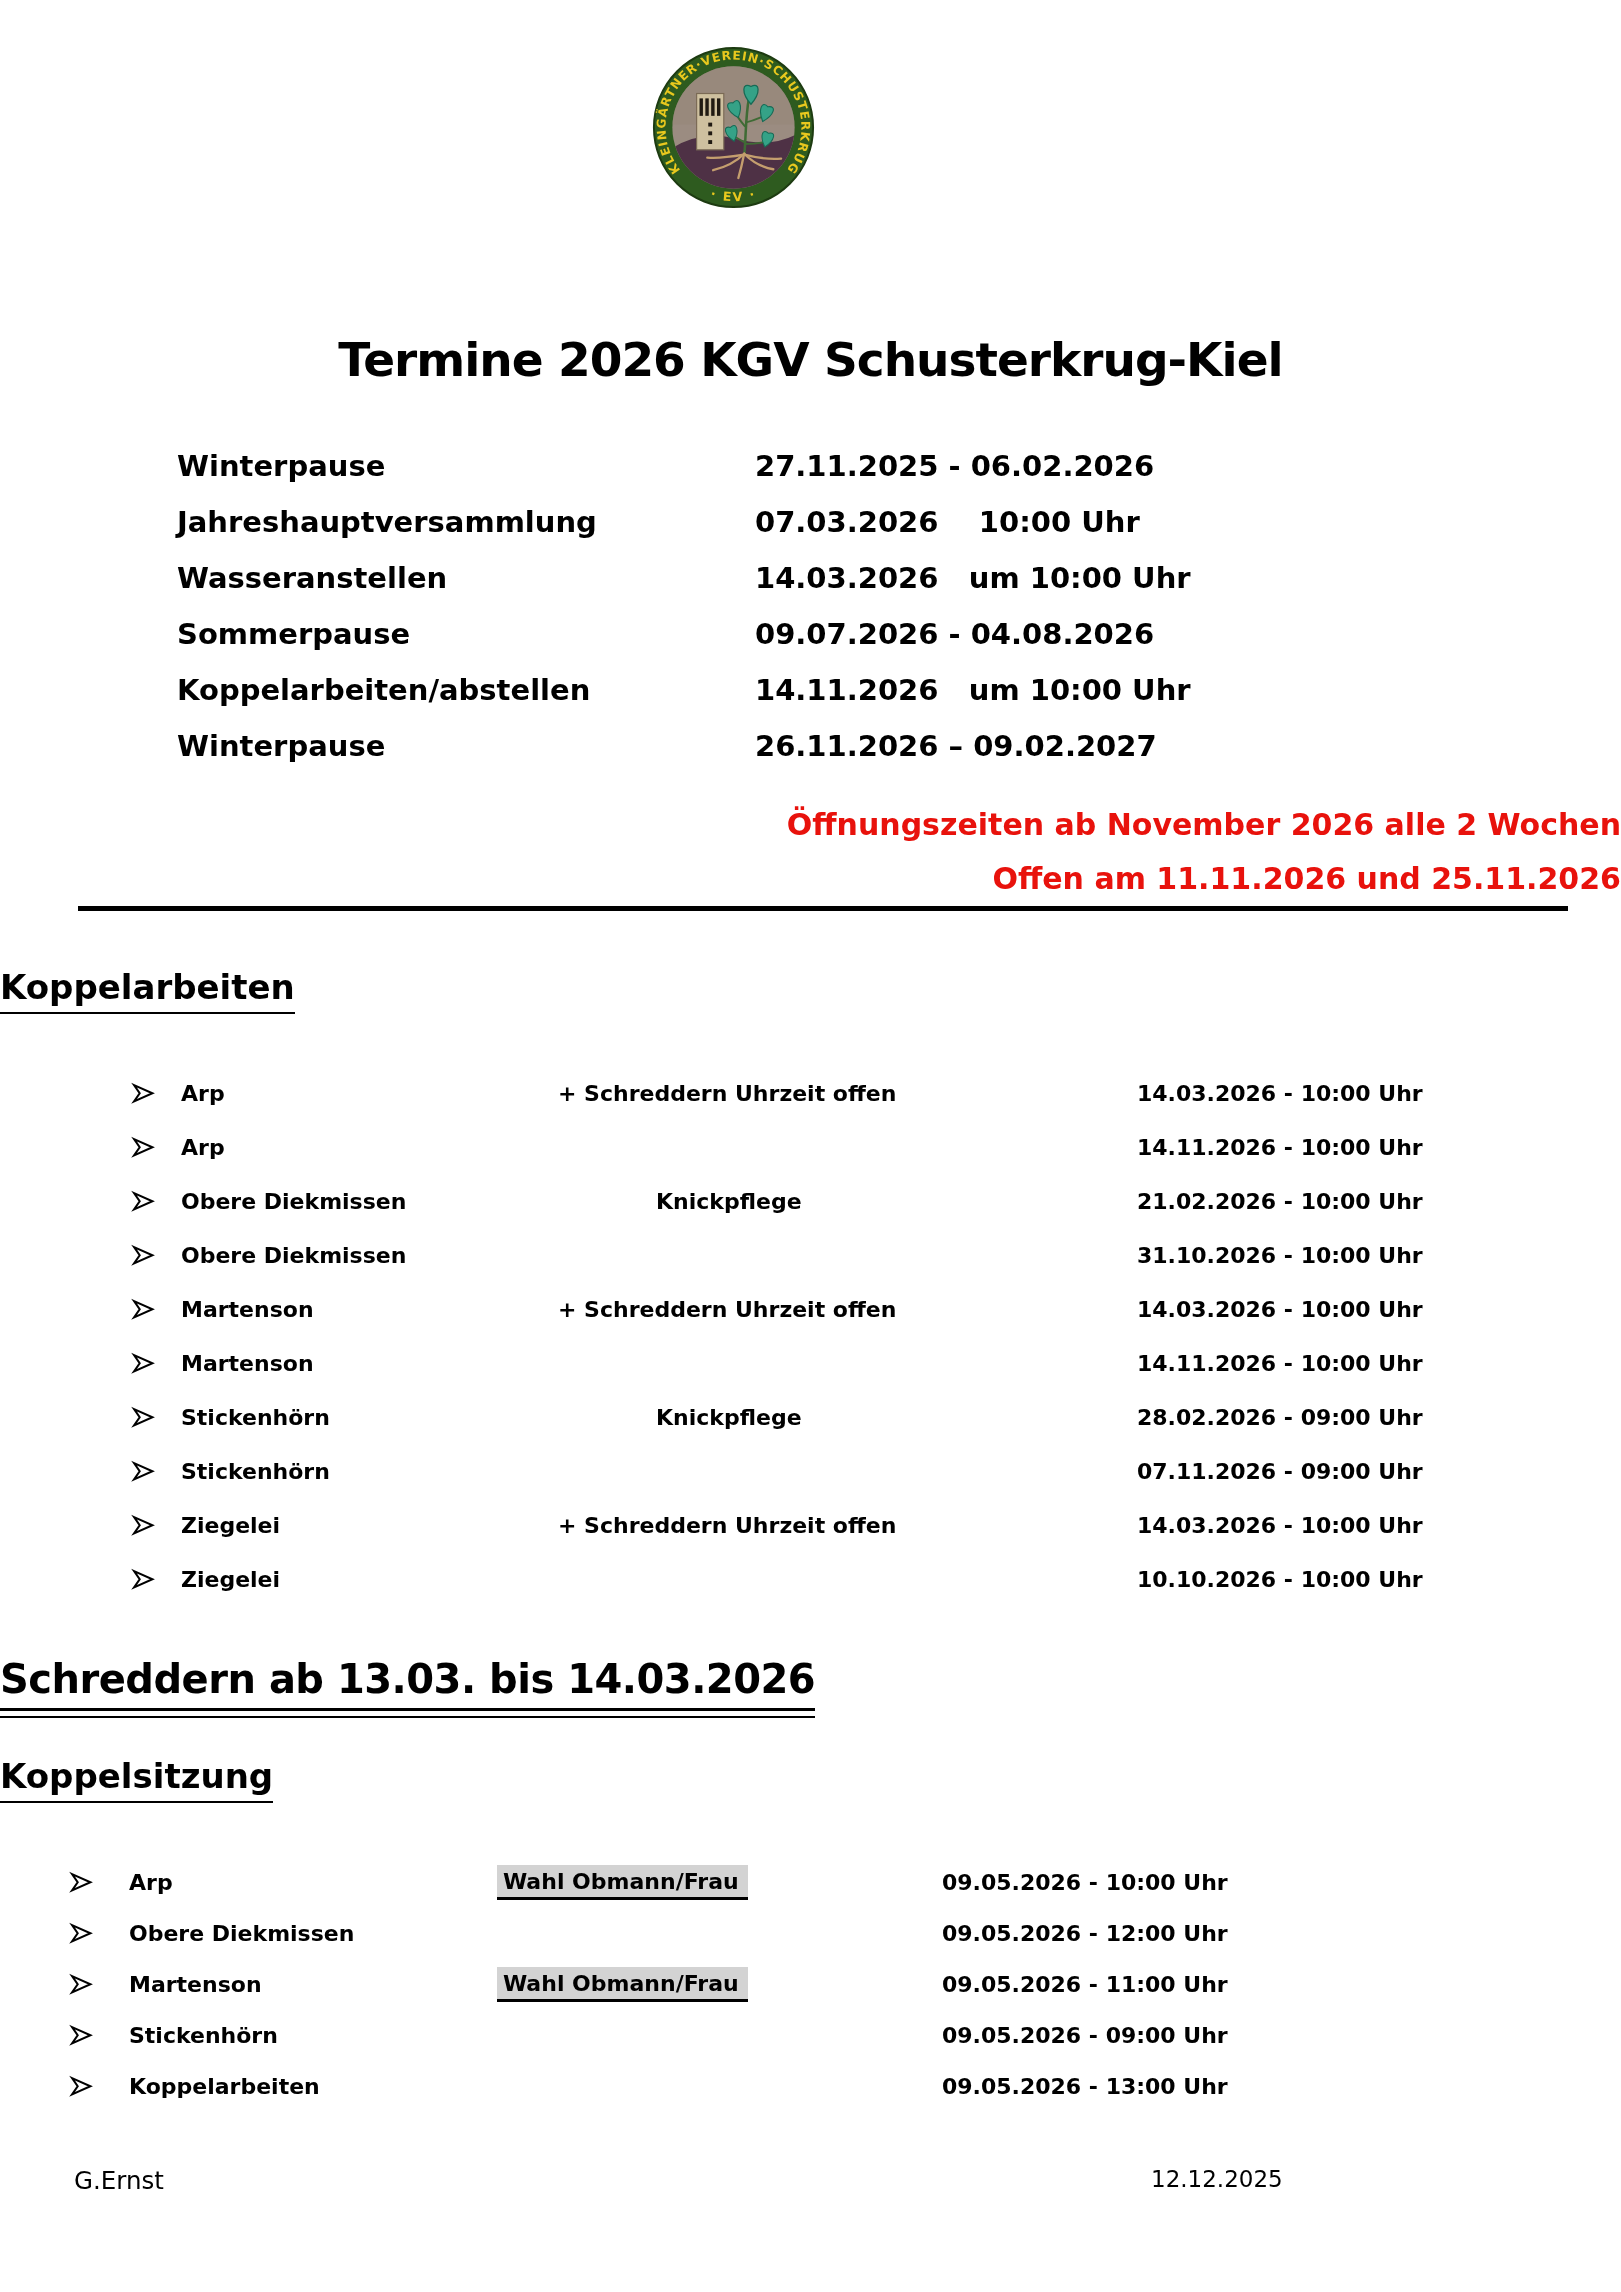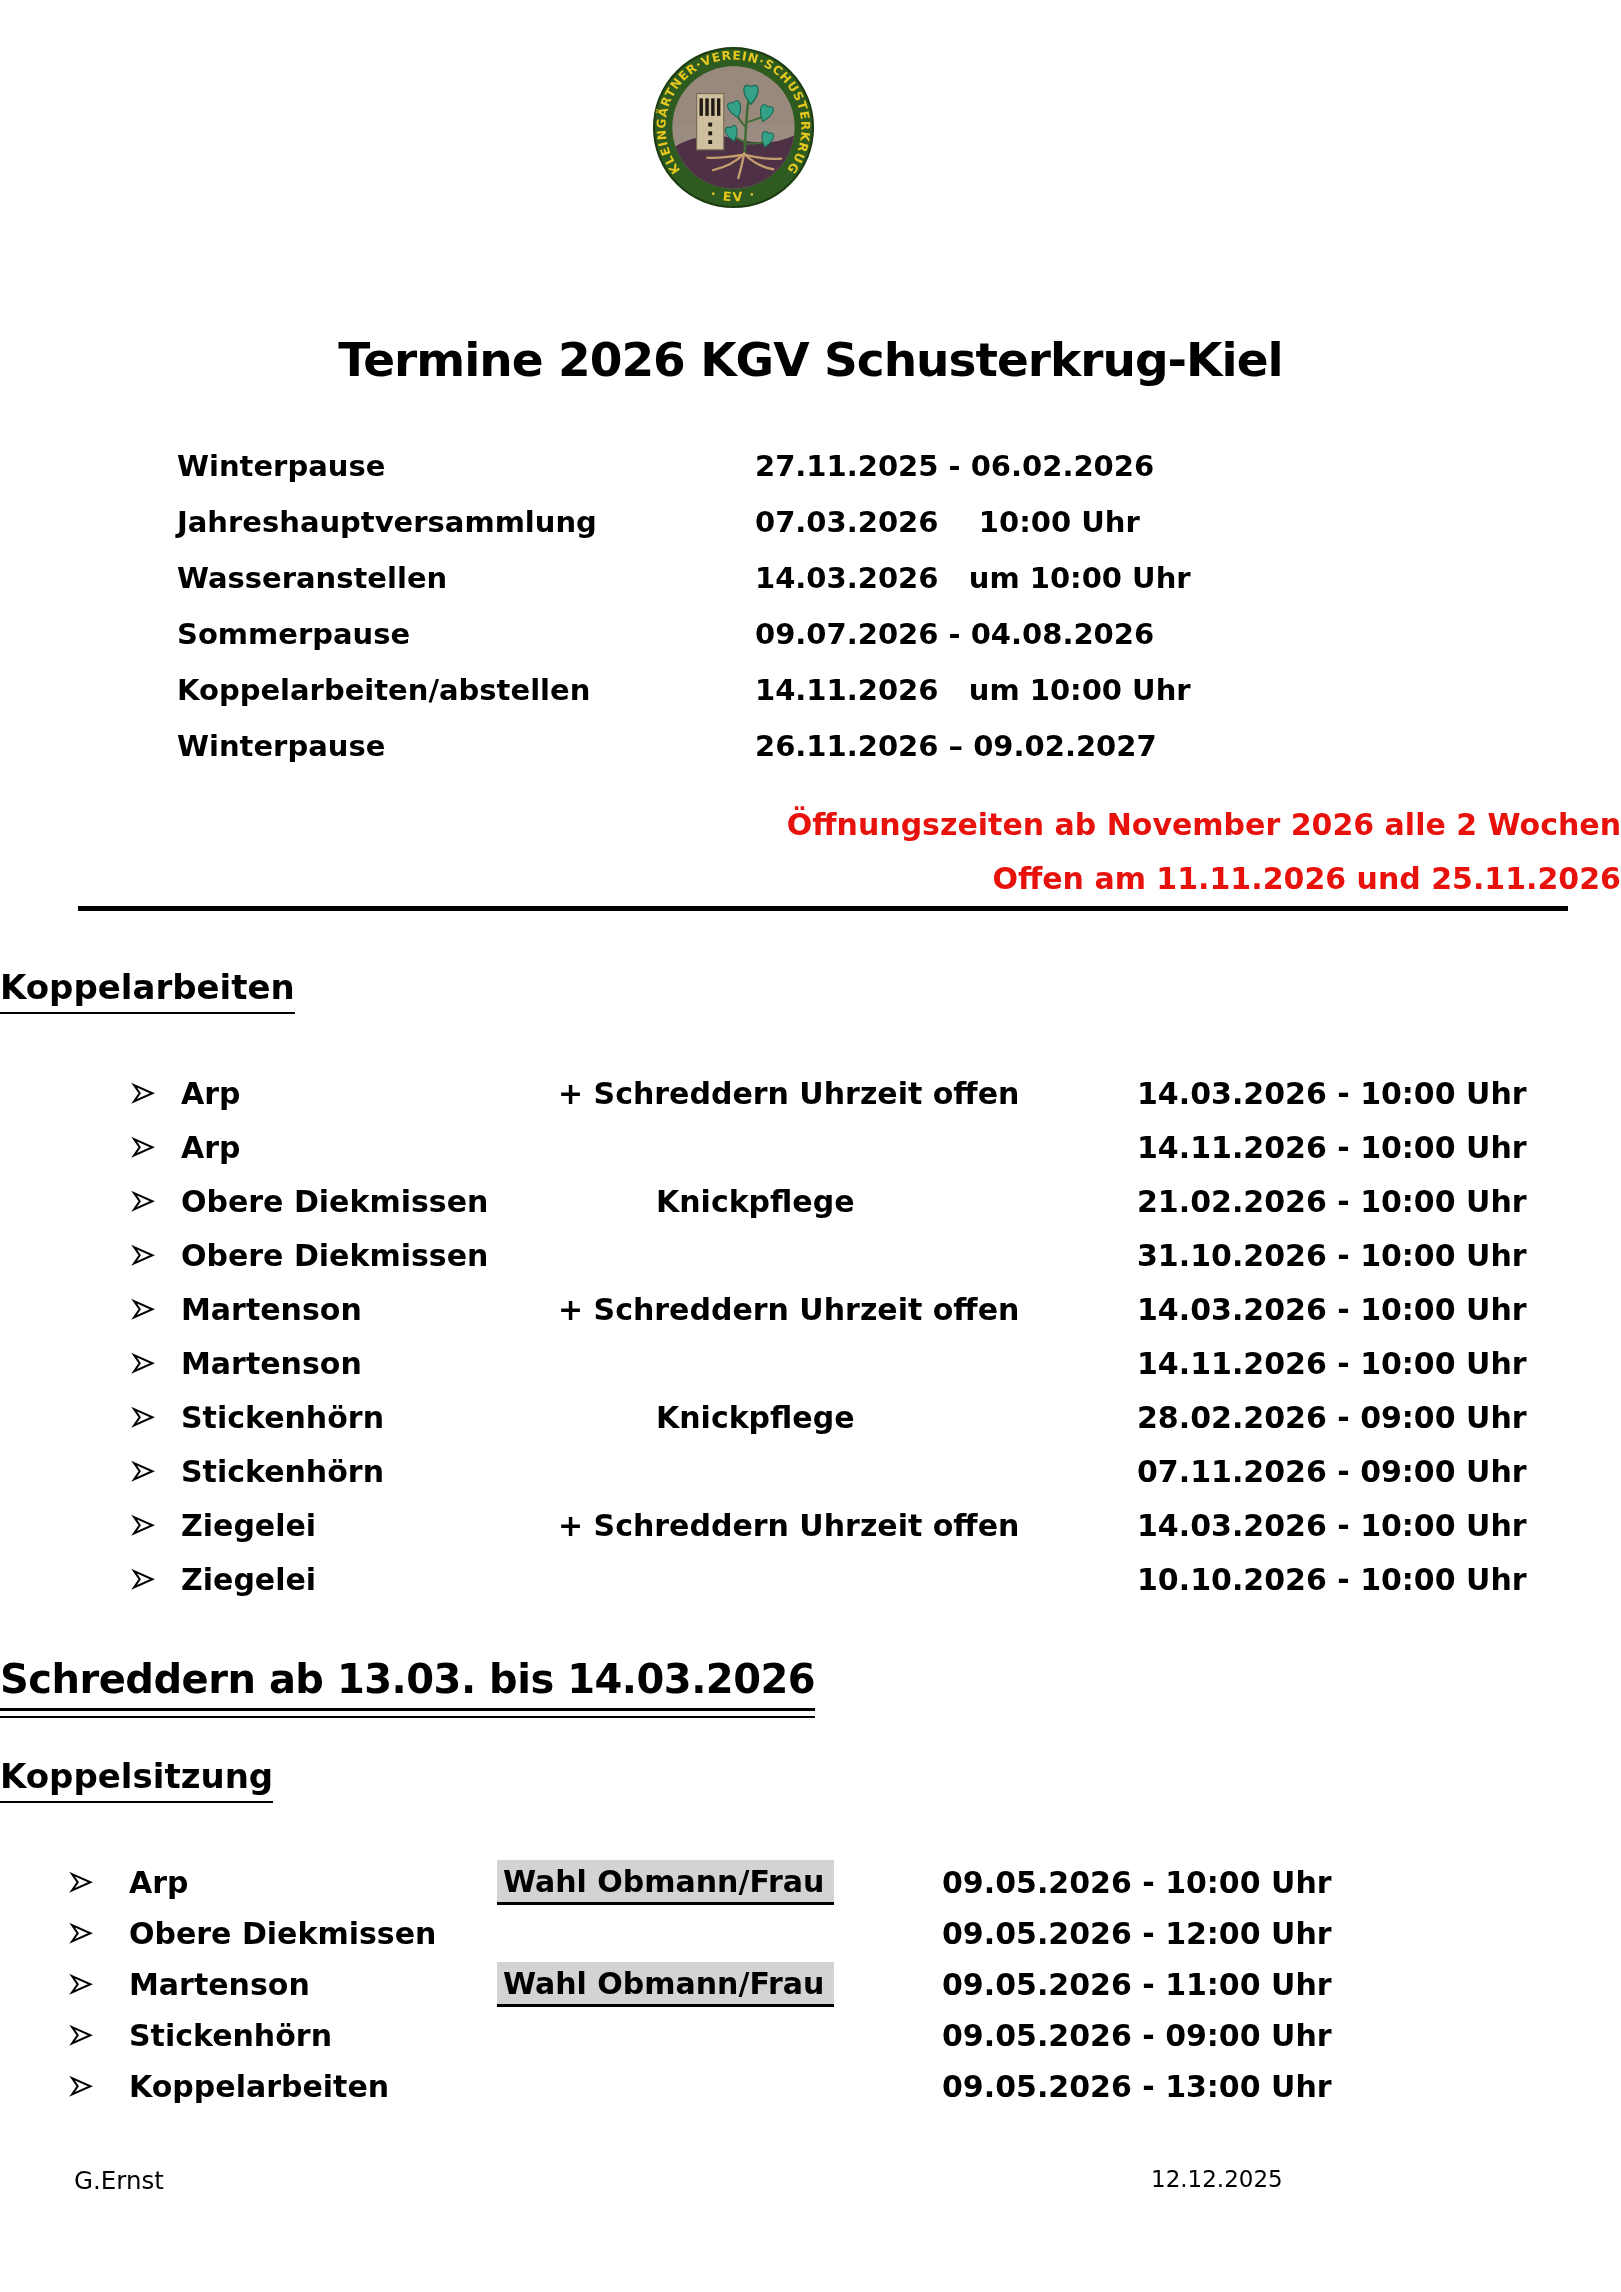--- a/index.html
+++ b/index.html
@@ -33,21 +33,21 @@
   .h-ka{top:967px;font-size:34px;line-height:41px;}
   .h-ks{top:1756px;font-size:34px;line-height:41px;}
   .h-schreddern{top:1655px;font-size:40px;line-height:49px;letter-spacing:-0.5px;}
   .u{border-bottom:2.9px solid #000;padding-bottom:4.9px;}
   .u2{position:relative;border-bottom:3.9px solid #000;padding-bottom:5.9px;}
   .u2::after{content:"";position:absolute;left:0;right:0;bottom:-9.8px;height:2px;background:#000;}
   
   .list{position:absolute;}
   .list1{left:130px;top:1066px;right:39px;}
   .list2{left:68px;top:1857px;right:39px;}
-  .list .row{display:grid;align-items:center;font-size:30px;font-weight:bold;}
+  .list .row{display:grid;align-items:center;font-size:22px;font-weight:bold;}
   .list1 .row{grid-template-columns:51px 377px 579px auto;height:54px;}
   .list2 .row{grid-template-columns:61px 368px 445px auto;height:51px;}
   .list .date{white-space:pre;}
   .list .extra.indent{padding-left:98px;}
   .bullet{width:26.5px;height:26.5px;display:block;}
   .hl{
     background:var(--highlight,#d3d3d3);
     border-bottom:3.9px solid #000;
     padding:3.9px 9.8px 2.9px 5.9px;
     display:inline-block;

